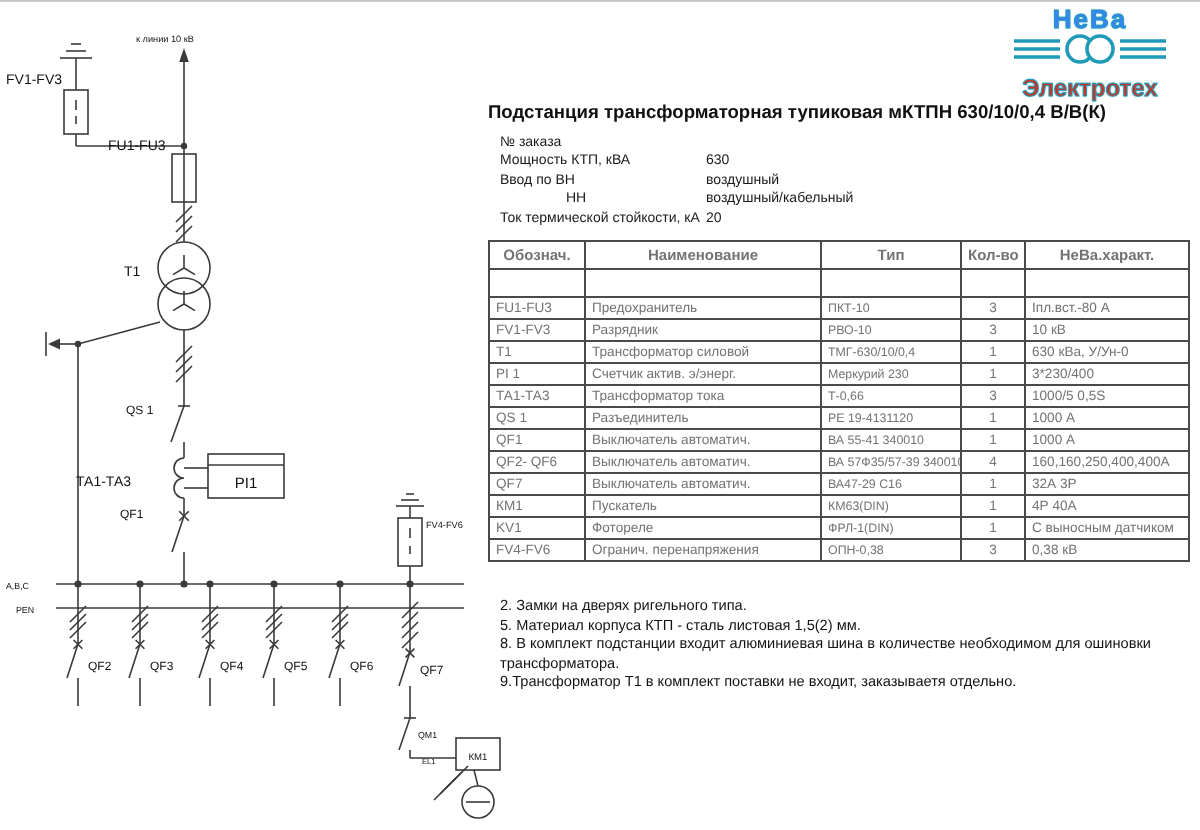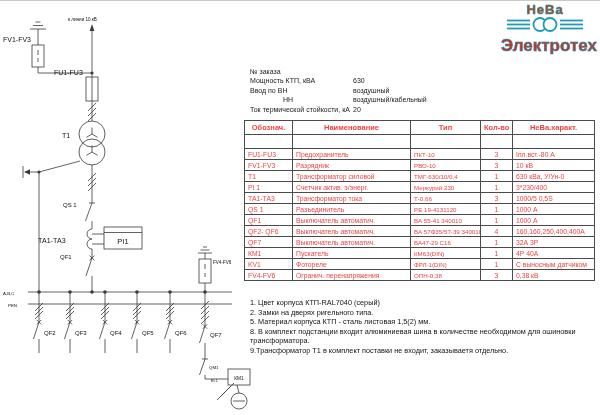--- a/index.html
+++ b/index.html
@@ -8,31 +8,31 @@
 
   
   .diagram{position:absolute;left:0;top:0;}
   .diagram line,.diagram rect,.diagram circle,.diagram path,.diagram polyline{stroke:#3a3a3a;stroke-width:.8;fill:none;}
   .diagram polygon{fill:#3a3a3a;stroke:none;}
   .diagram .dot{fill:#3a3a3a;stroke:none;}
   .diagram text{fill:#111;stroke:none;font-family:"Liberation Sans",sans-serif;}
 
   
   .logo{position:absolute;left:501px;top:2px;width:88px;text-align:center;line-height:1;}
-  .logo-top{font-size:13px;font-weight:bold;letter-spacing:1px;color:#c2410c;-webkit-text-stroke:.5px #1f9ab8;text-shadow:0 0 1px #1f9ab8;}
-  .logo-bottom{font-size:17px;font-weight:bold;color:#d2301f;-webkit-text-stroke:.5px #1f9ab8;text-shadow:0 0 1px #1f9ab8;margin-top:1px;}
+  .logo-top{font-size:13px;font-weight:bold;letter-spacing:1px;color:#3b82f6;-webkit-text-stroke:.5px #1f9ab8;text-shadow:0 0 1px #1f9ab8;}
+  .logo-bottom{font-size:12px;font-weight:bold;color:#d2301f;-webkit-text-stroke:.5px #1f9ab8;text-shadow:0 0 1px #1f9ab8;margin-top:1px;}
 
   .title{position:absolute;left:244px;top:50px;width:352px;font-size:9.3px;font-weight:bold;color:#101010;}
 
   .info{position:absolute;left:250px;top:67px;font-size:7px;color:#1a1a1a;}
   .info-row{display:flex;margin-bottom:2.4px;}
   .info-label{width:103px;}
   .info-row.indent .info-label{padding-left:33px;width:70px;}
 
-  .spec-table{position:absolute;left:244px;top:119px;width:350px;border-collapse:collapse;table-layout:fixed;color:#ef4444;}
+  .spec-table{position:absolute;left:244px;top:119px;width:350px;border-collapse:collapse;table-layout:fixed;color:#737373;}
   .spec-table th,.spec-table td{border:1px solid #4a4a4a;padding:0 3px;overflow:hidden;white-space:nowrap;font-size:6.8px;height:10px;text-align:left;}
   .spec-table th{font-size:7.5px;font-weight:bold;text-align:center;height:13px;}
   .spec-table tr.spacer td{height:13px;}
   .spec-table td:nth-child(3){font-size:6.2px;}
   .spec-table td:nth-child(4){text-align:center;}
 
   .notes{position:absolute;left:250px;top:297px;width:330px;font-size:7.3px;line-height:9.6px;color:#141414;}
 </style>
 </head>
 <body>
@@ -248,20 +248,21 @@
         <circle cx="35" cy="8.5" r="6.5" fill="#ffffff"></circle>
         <circle cx="45" cy="8.5" r="6.5" fill="#ffffff"></circle>
         <line x1="55" y1="4.5" x2="78" y2="4.5"></line>
           <line x1="55" y1="8.5" x2="78" y2="8.5"></line>
           <line x1="55" y1="12.5" x2="78" y2="12.5"></line>
       </g>
     </svg>
     <div class="logo-bottom">Электротех</div>
   </div>
 
+  <div class="title">Подстанция трансформаторная тупиковая мКТПН 630/10/0,4  В/В(К)</div>
 
   <div class="info">
     <div class="info-row">
       <span class="info-label">№ заказа</span>
       <span class="info-value"></span>
     </div>
     <div class="info-row">
       <span class="info-label">Мощность КТП, кВА</span>
       <span class="info-value">630</span>
     </div>
@@ -398,21 +399,20 @@
           <td>Огранич. перенапряжения</td>
           <td>ОПН-0,38</td>
           <td>3</td>
           <td>0,38 кВ</td>
         </tr>
       </tbody>
   </table>
 
   <div class="notes">
 
-      <div class="note">1. Цвет корпуса КТП-RAL7040 (серый)</div>
 
       <div class="note">2. Замки на дверях ригельного типа.</div>
 
 
 
       <div class="note">5. Материал корпуса КТП - сталь листовая 1,5(2) мм.</div>
 
       <div class="note">8. В комплект подстанции входит алюминиевая шина в количестве необходимом для ошиновки трансформатора.</div>
 
 

